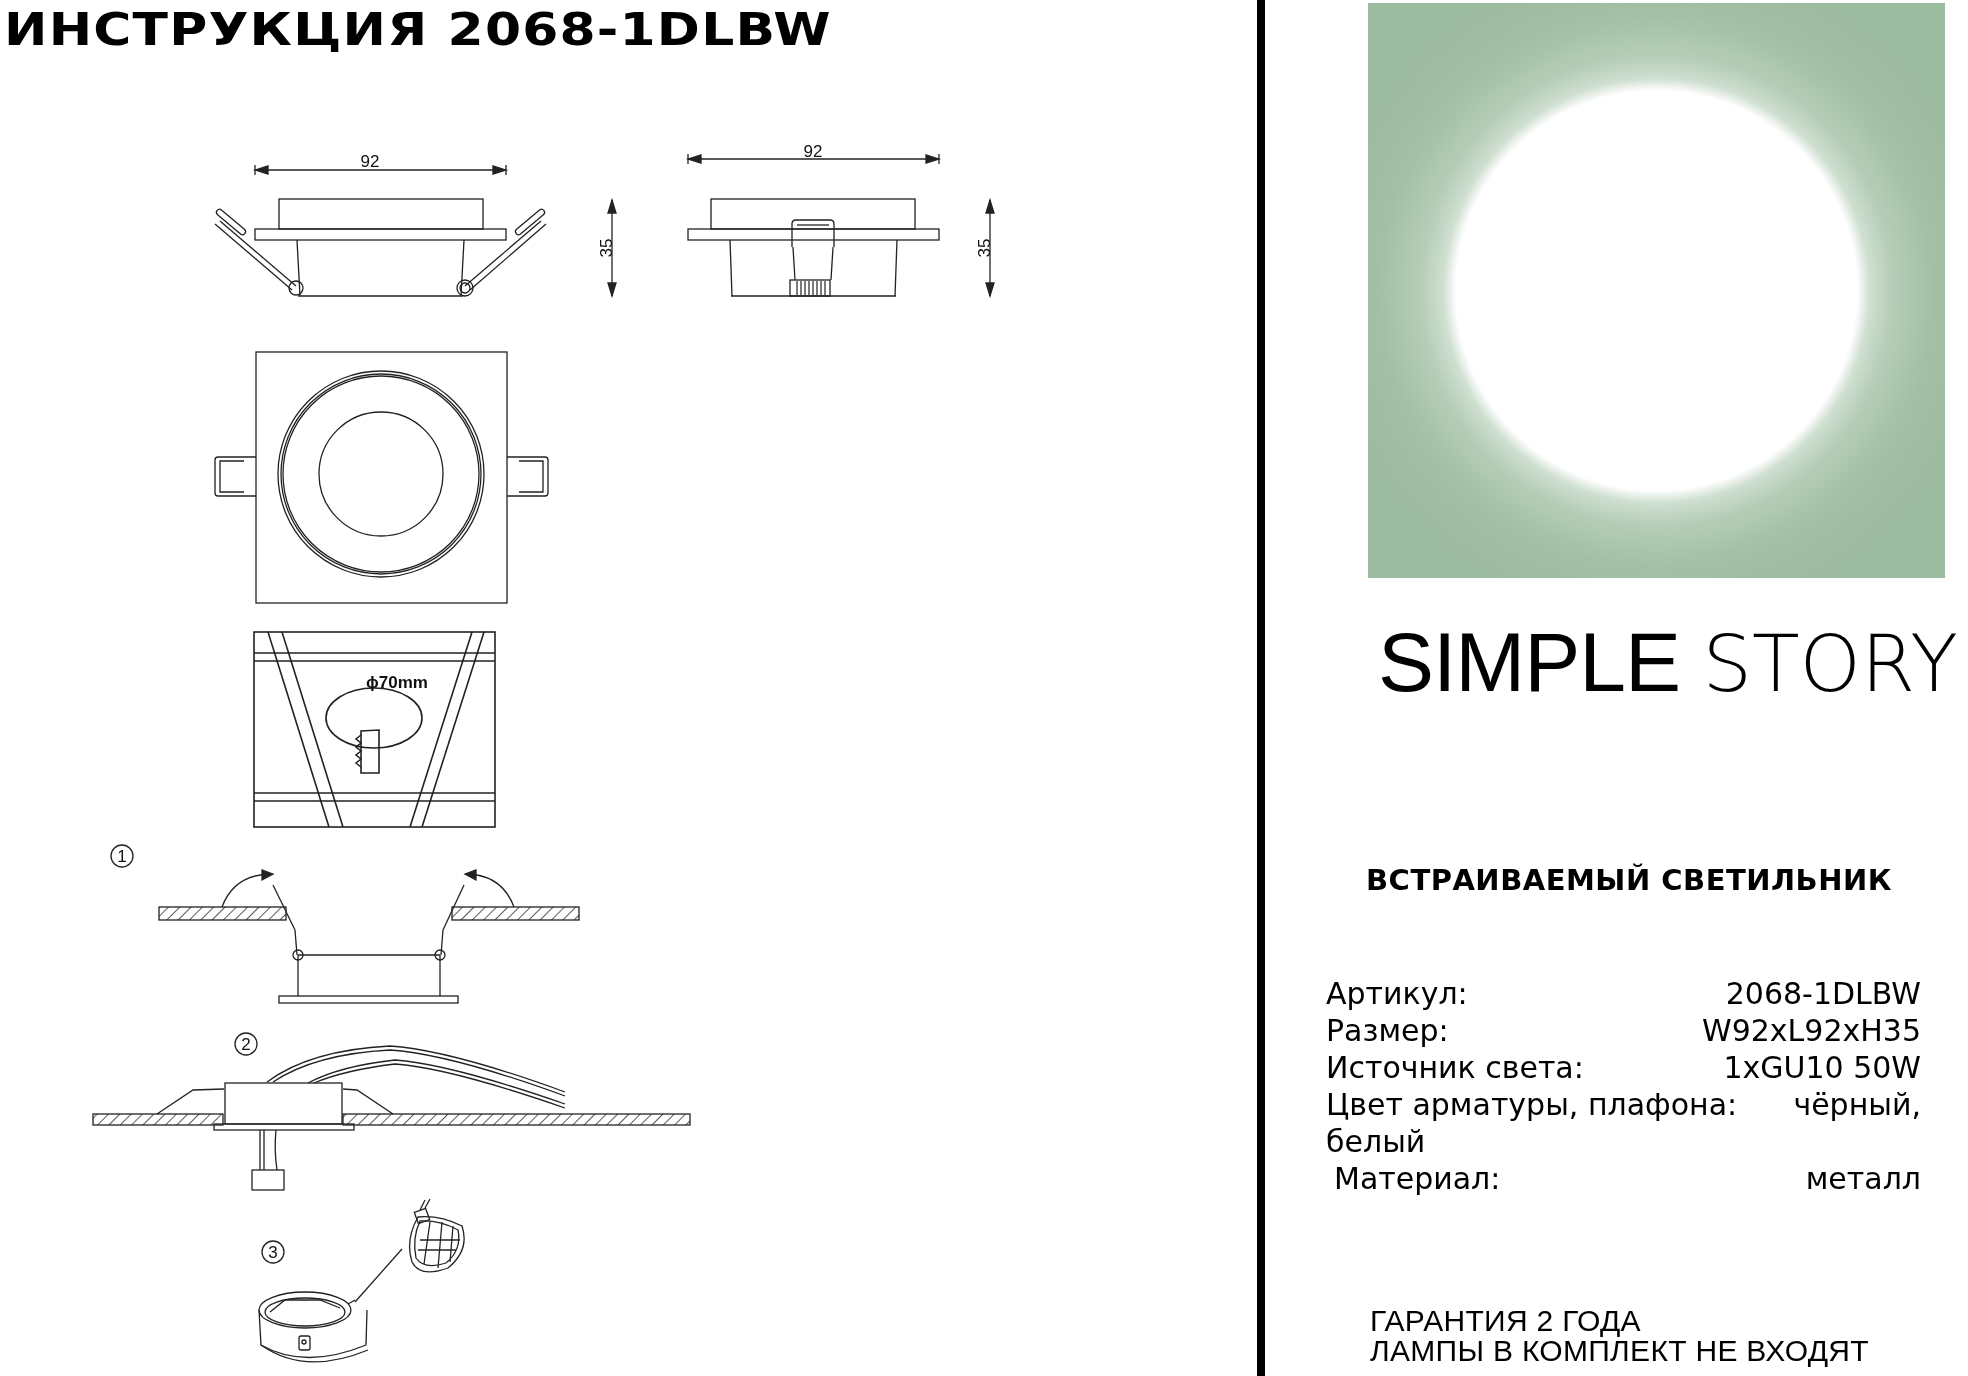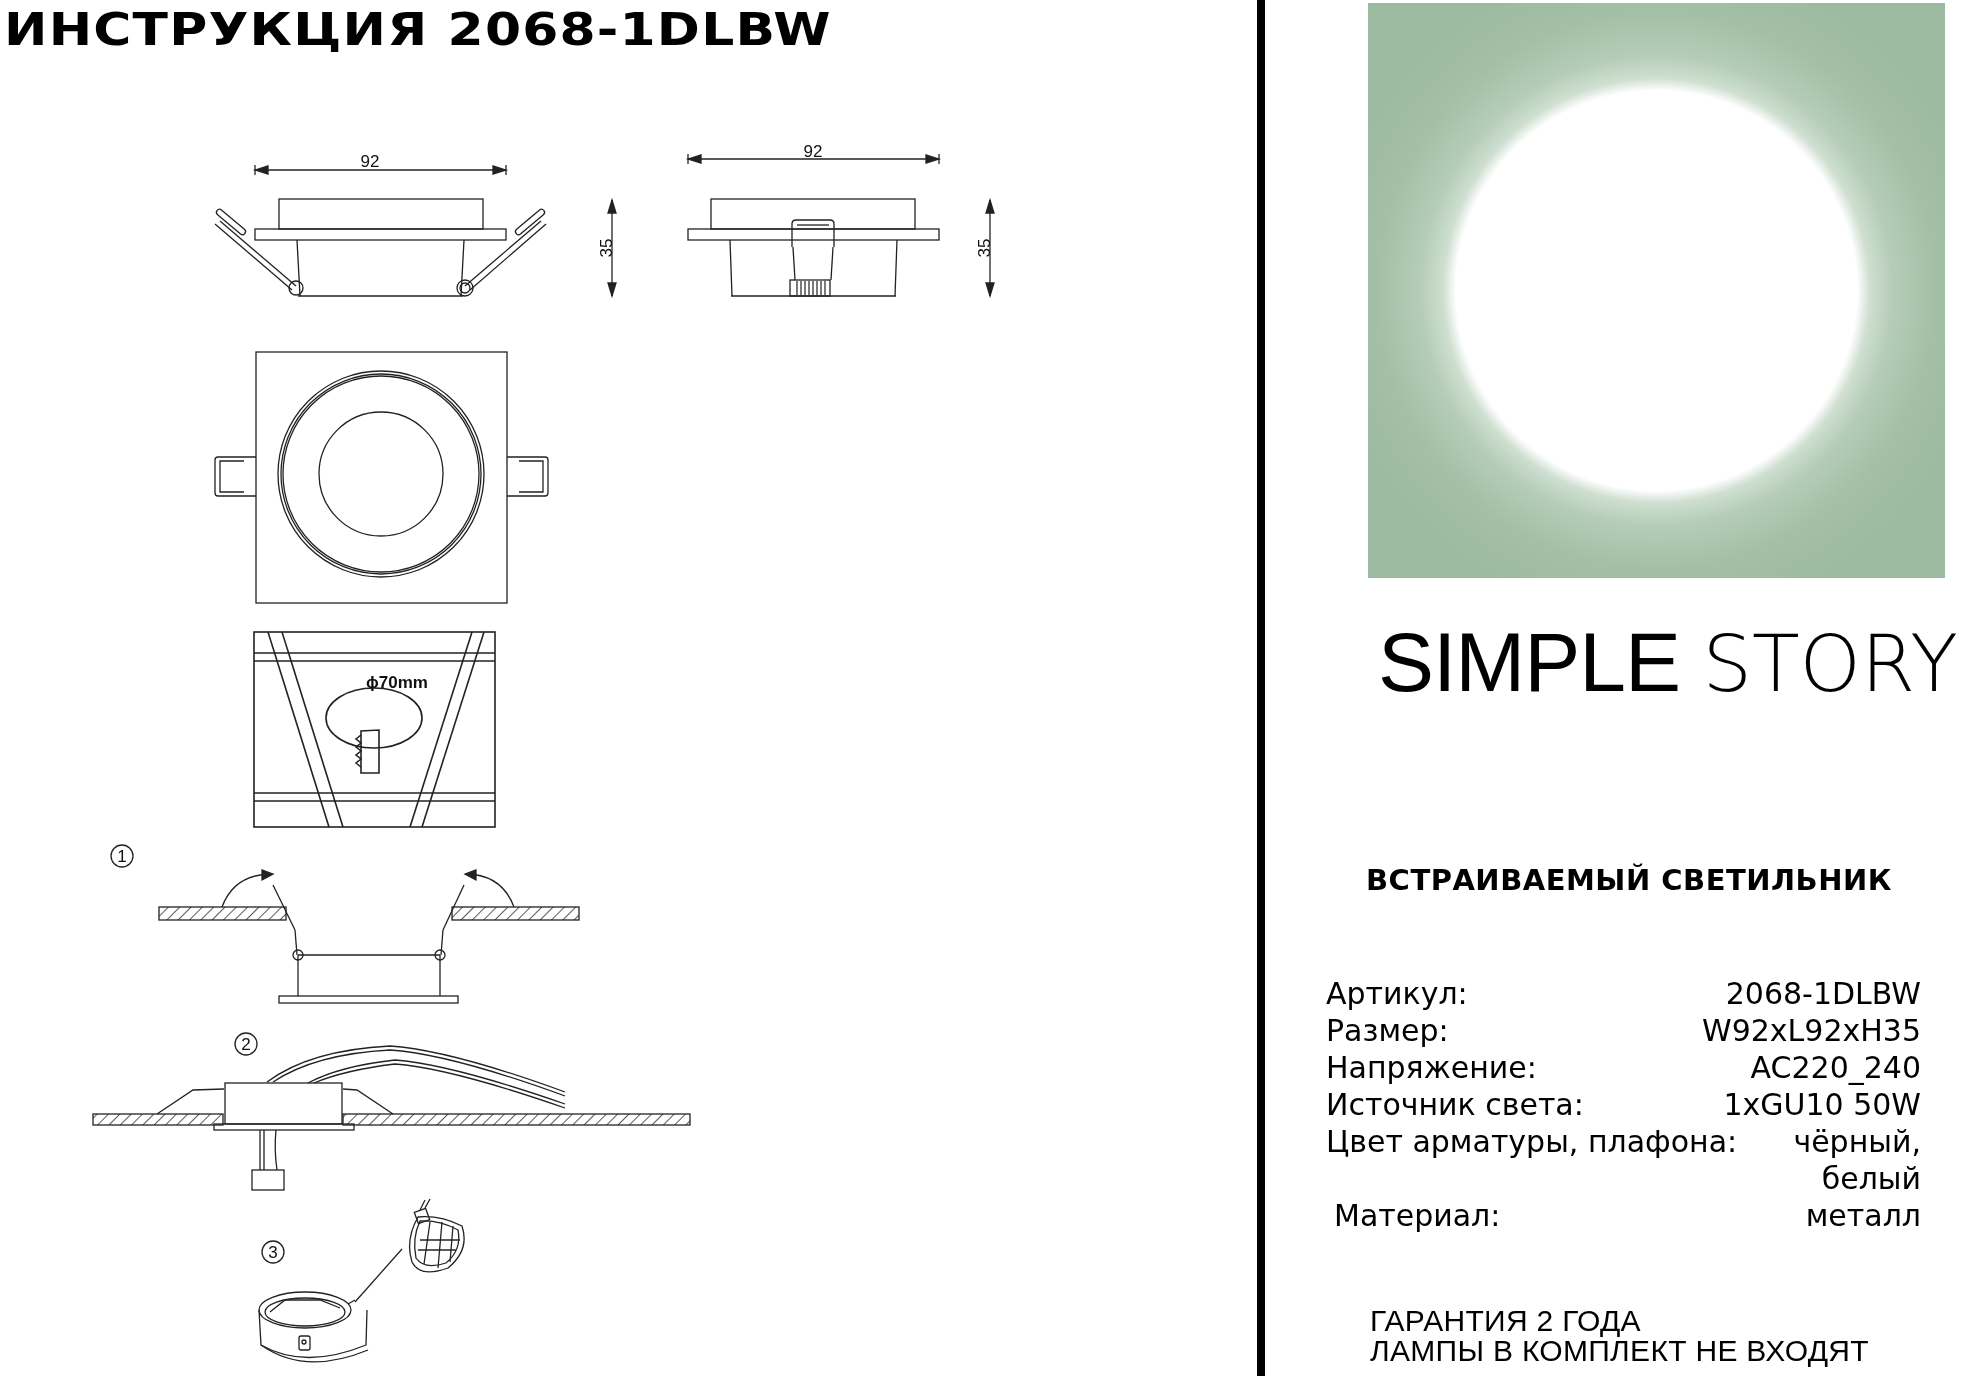--- a/index.html
+++ b/index.html
@@ -22,21 +22,21 @@
   .brand .b1 { font-weight: normal; margin-left: 8px; }
   .brand .b2 { font-weight: normal; color: #000000; -webkit-text-stroke: 0; font-family: "DejaVu Sans", sans-serif; font-size: 78px; letter-spacing: 0px; font-weight: 200; }
   .ptype {
     left: 1366px; top: 860px; font-family: "DejaVu Sans", sans-serif; font-weight: bold;
     font-size: 29px; line-height: 40px; white-space: nowrap; letter-spacing: 0.5px;
   }
   .specs { left: 1326px; top: 975px; width: 595px; font-family: "DejaVu Sans", sans-serif; font-size: 30px; line-height: 37px; font-weight: normal; }
   .spec-row { display: flex; justify-content: space-between; white-space: nowrap; }
   .spec-row .lbl { }
   .spec-row .val { text-align: right; }
-  .spec-cont { text-align: right; white-space: nowrap; }
+  .spec-cont { text-align: left; white-space: nowrap; }
   .spec-row.indent .lbl { padding-left: 8px; }
   .footer { left: 1370px; top: 1306px; width: 580px; text-align: left; font-family: Liberation Sans, sans-serif; font-size: 30px; line-height: 30px; letter-spacing: 0.3px; }
   svg { position: absolute; overflow: visible; }
   .dimtxt { font-family: "Liberation Sans", sans-serif; font-size: 17px; fill: #111; }
   .dimtxt-b { font-family: "Liberation Sans", sans-serif; font-weight: bold; font-size: 17px; fill: #111; }
   .stepnum { font-family: "Liberation Sans", sans-serif; font-size: 17px; fill: #111; }
 </style>
 </head>
 <body>
 
@@ -238,24 +238,20 @@
 <div class="abs specs">
   <div class="spec-row">
     <span class="lbl">Артикул:</span>
     <span class="val">2068-1DLBW</span>
   </div>
   <div class="spec-row">
     <span class="lbl">Размер:</span>
     <span class="val">W92xL92xH35</span>
   </div>
   <div class="spec-row">
-    <span class="lbl">Напряжение:</span>
-    <span class="val">AC220_240</span>
-  </div>
-  <div class="spec-row">
     <span class="lbl">Источник света:</span>
     <span class="val">1xGU10 50W</span>
   </div>
   <div class="spec-row">
     <span class="lbl">Цвет арматуры, плафона:</span>
     <span class="val">чёрный,</span>
   </div>
   <div class="spec-cont">белый</div>
   <div class="spec-row indent">
     <span class="lbl">Материал:</span>

